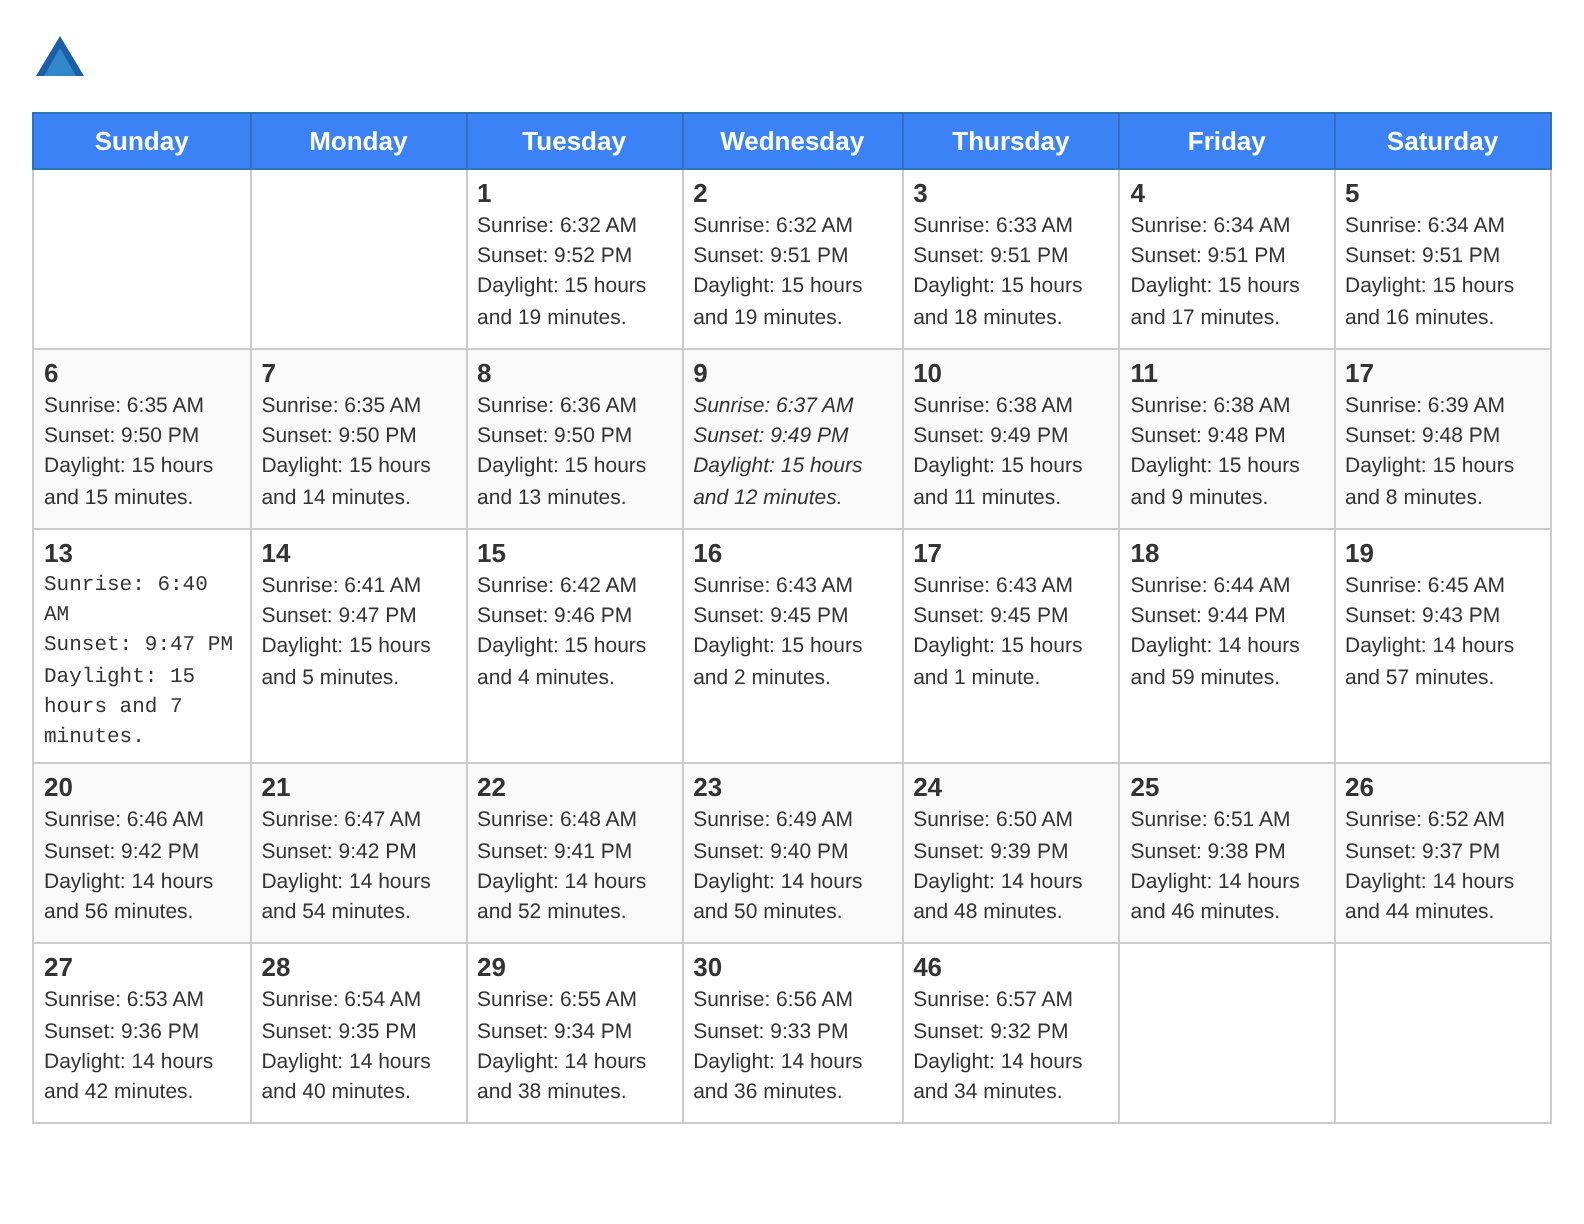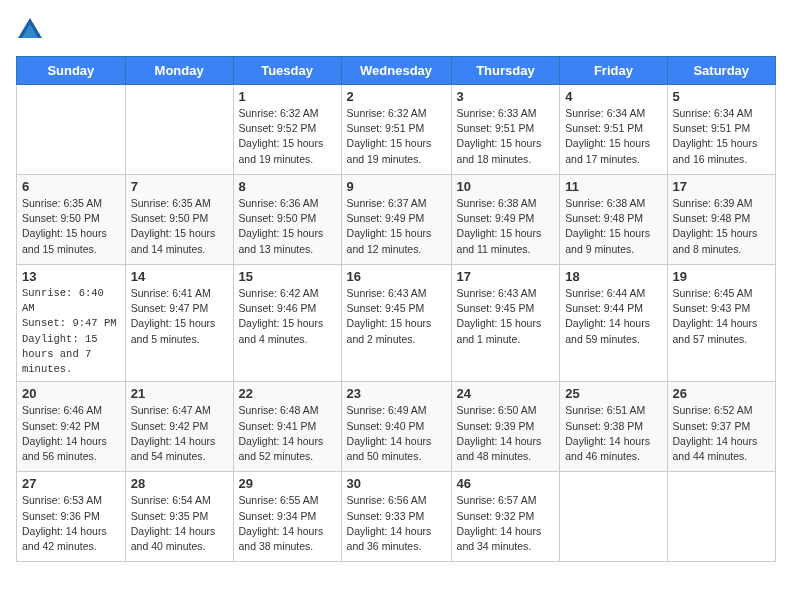--- a/index.html
+++ b/index.html
@@ -177,21 +177,21 @@
 Daylight: 15 hours and 14 minutes.</div>
         </td>
         <td>
           <span class="day-number">8</span>
           <div class="day-info" style="white-space: pre-line;">Sunrise: 6:36 AM
 Sunset: 9:50 PM
 Daylight: 15 hours and 13 minutes.</div>
         </td>
         <td>
           <span class="day-number">9</span>
-          <div class="day-info" style="white-space: pre-line;">Sunrise: 6:37 AM
+          <div class="day-info" style="white-space: pre-line; font-style: italic;">Sunrise: 6:37 AM
 Sunset: 9:49 PM
 Daylight: 15 hours and 12 minutes.</div>
         </td>
         <td>
           <span class="day-number">10</span>
           <div class="day-info" style="white-space: pre-line;">Sunrise: 6:38 AM
 Sunset: 9:49 PM
 Daylight: 15 hours and 11 minutes.</div>
         </td>
         <td>

